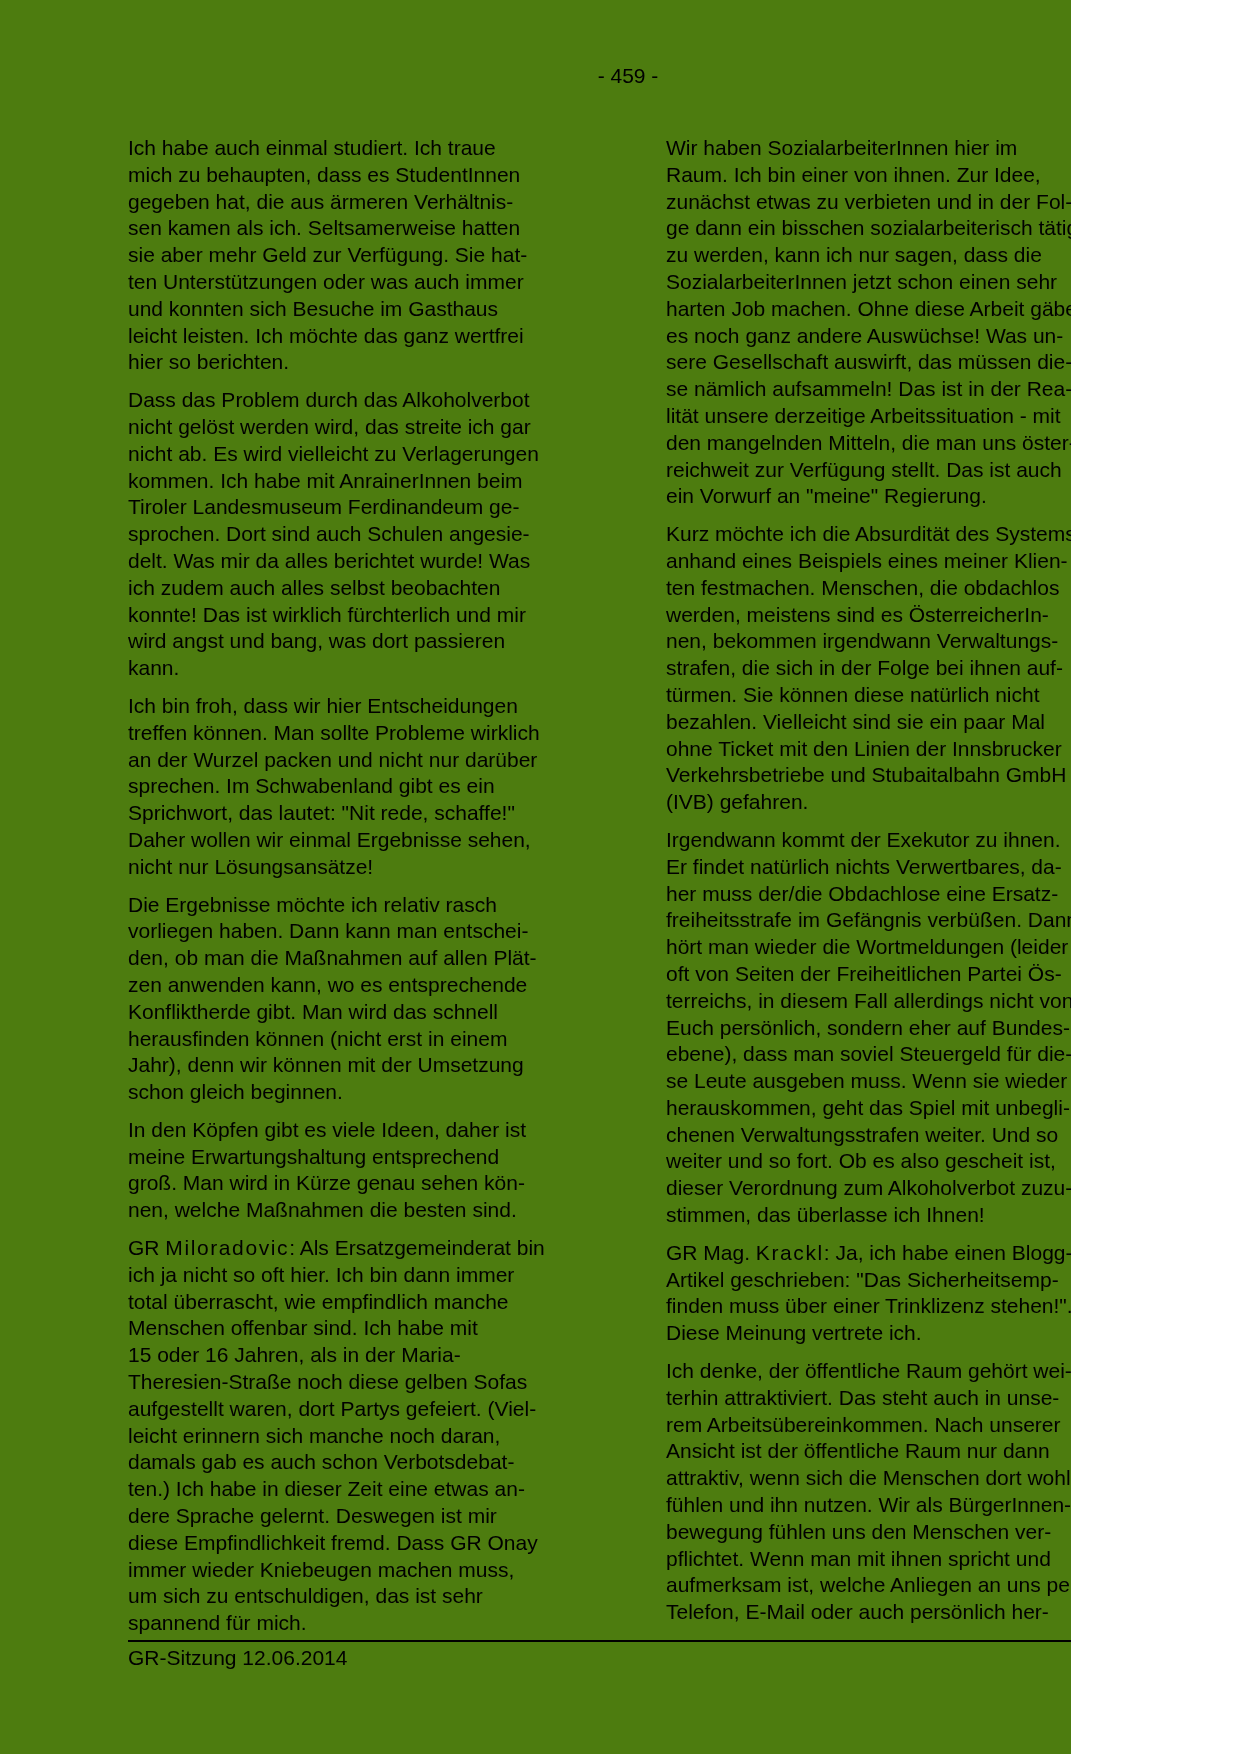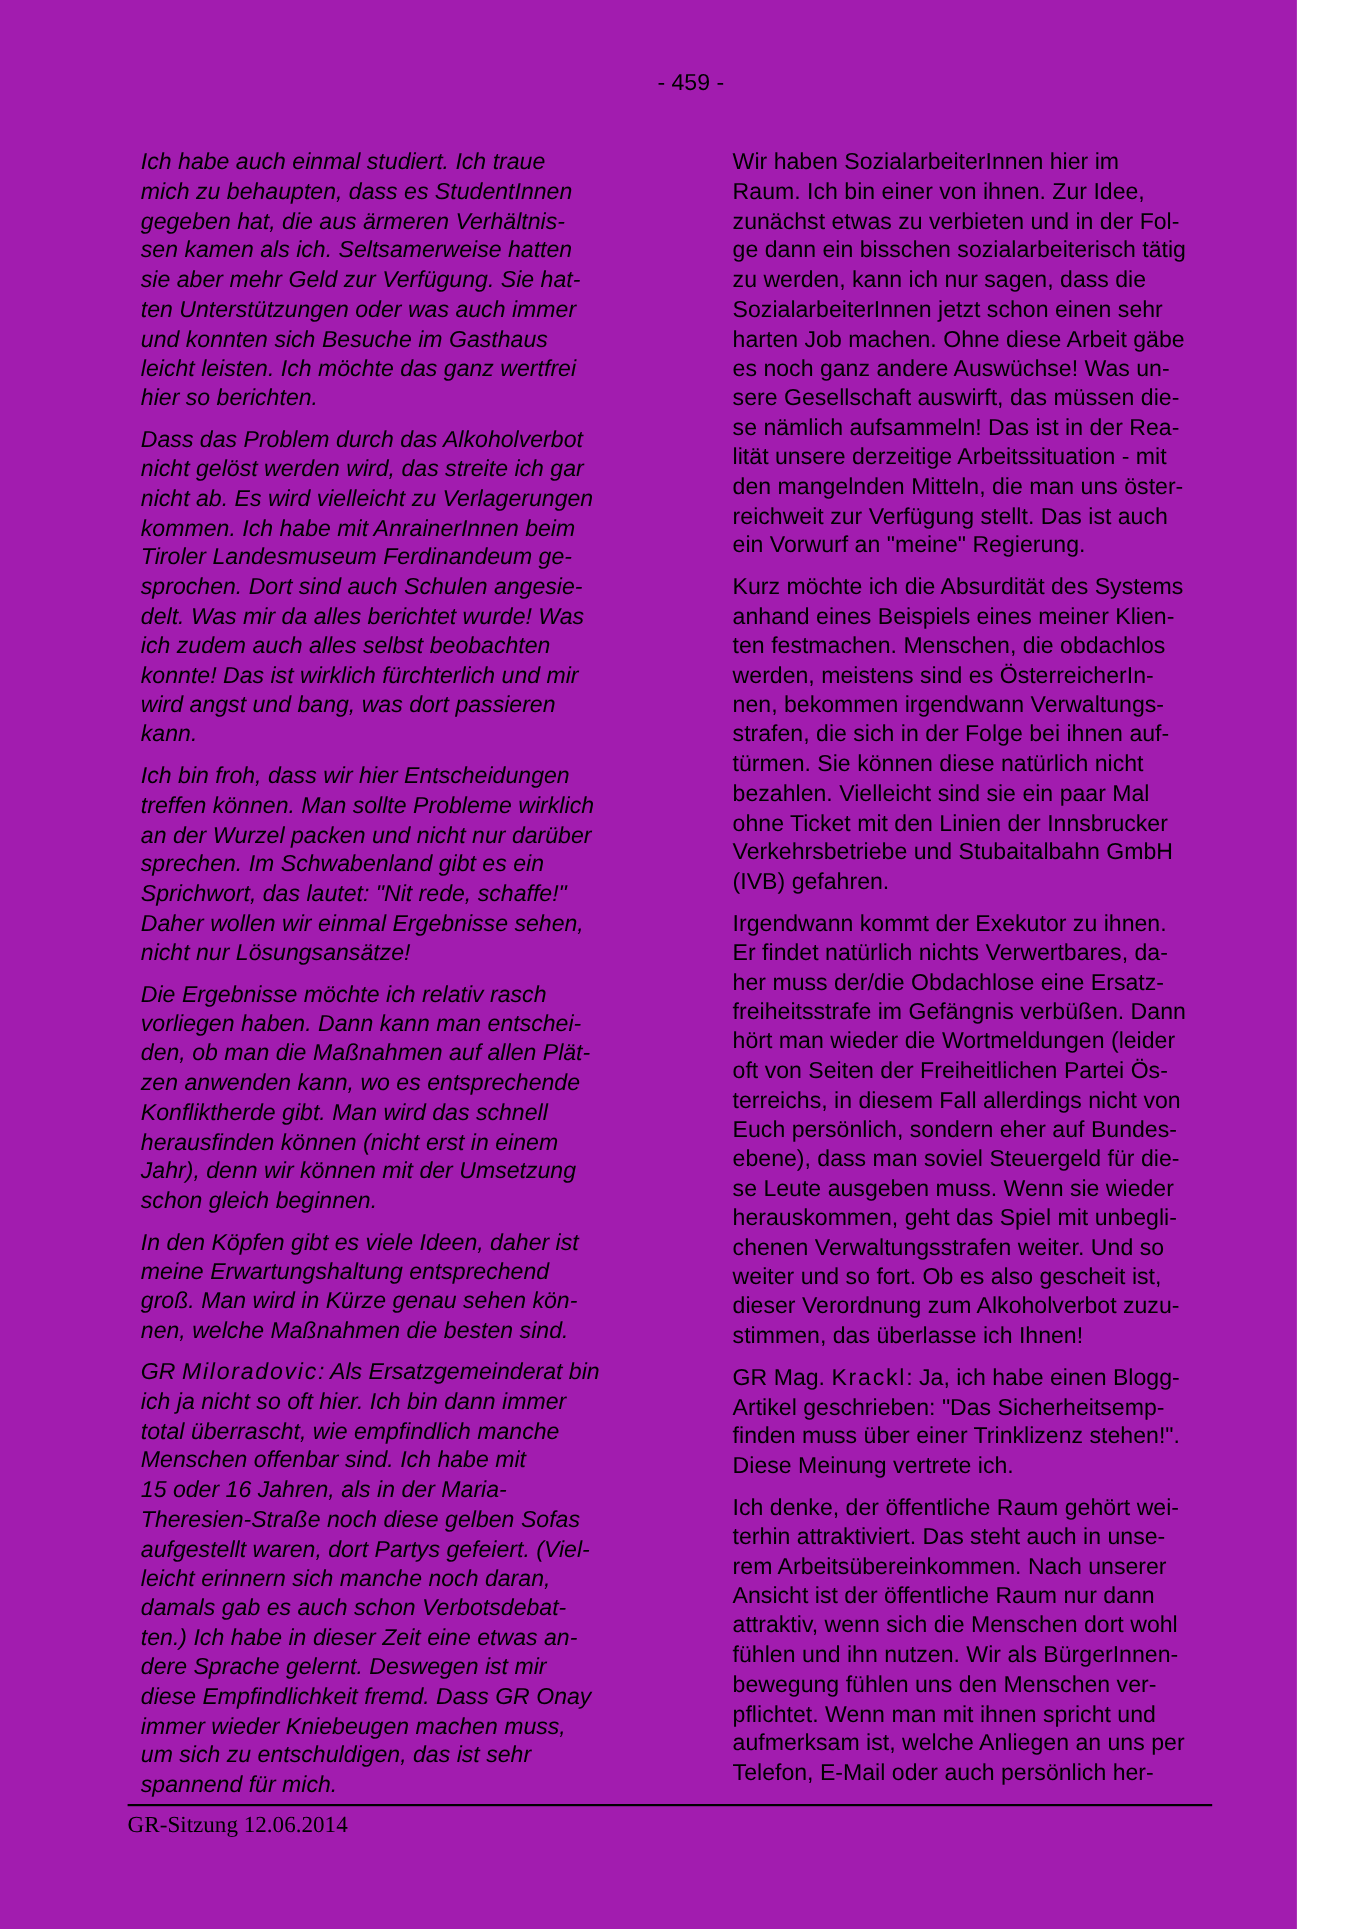--- a/index.html
+++ b/index.html
@@ -1,20 +1,20 @@
 <!DOCTYPE html>
 <html><head>
 <meta charset="utf-8">
 <style>
   html, body { margin: 0; padding: 0; background: #ffffff; }
   .page {
     position: relative;
-    width: 1179px;
+    width: 1071px;
     height: 1754px;
-    background: #a21caf;
+    background: #4d7c0f;
     color: #000000;
     font-family: "Liberation Sans", sans-serif;
     overflow: hidden;
   }
   .page-number {
     position: absolute;
     top: 62px;
     left: 128px;
     width: 1000px;
     text-align: center;
@@ -23,36 +23,35 @@
   }
   .content {
     position: absolute;
     top: 135px;
     left: 128px;
     width: 990px;
     display: flex;
     justify-content: space-between;
   }
   .col { flex: 0 0 auto; }
-  #col-left  { width: 486px; font-style: italic; }
+  #col-left  { width: 486px; }
   #col-right { width: 452px; margin-left: 45px; }
   .content p {
     margin: 0 0 11px 0;
     font-size: 21px;
     line-height: 26.8px;
     white-space: nowrap;
   }
   .speaker { letter-spacing: 1.6px; text-align: center; }
   .footer {
     position: absolute;
-    left: 116px;
+    left: 128px;
     top: 1640px;
     width: 986px;
     border-top: 2px solid #000000;
-    font-family: Liberation Serif, serif;
   }
   .footer span {
     display: inline-block;
     padding-top: 3px;
     font-size: 21px;
     line-height: 26px;
   }
 </style>
 </head>
 <body>

